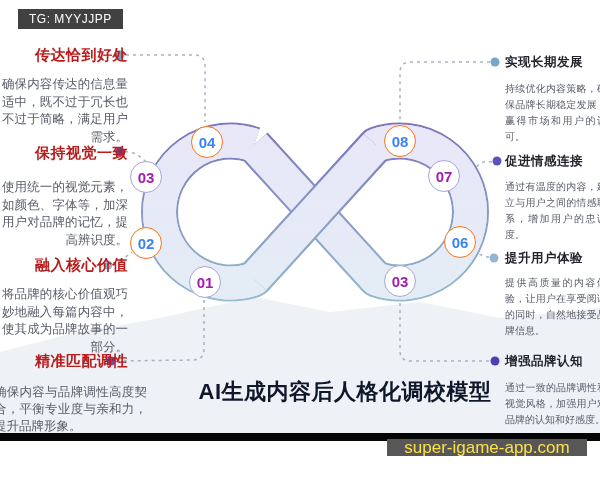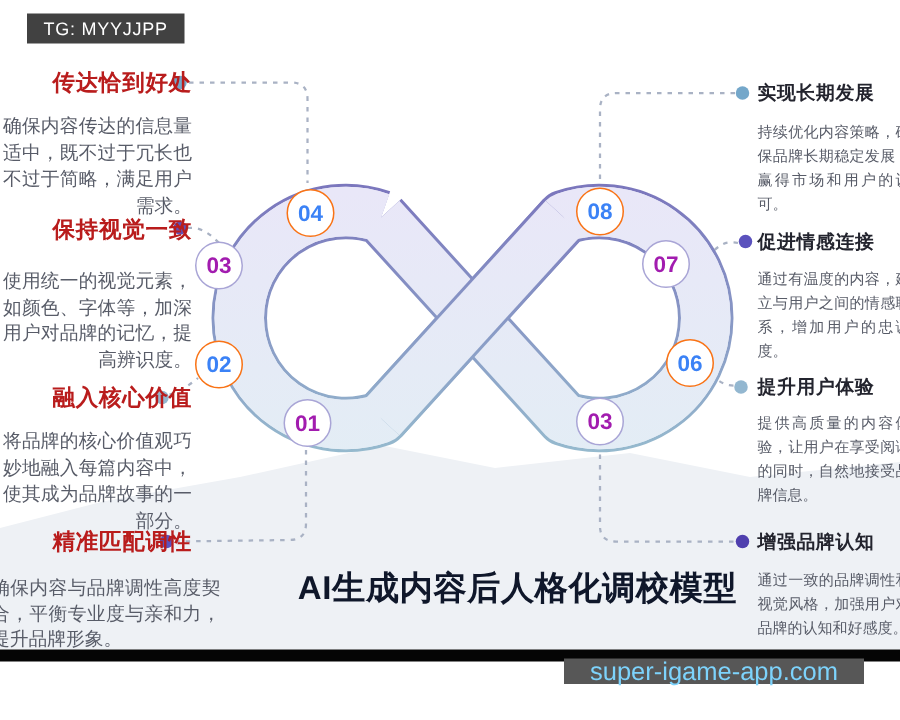--- a/index.html
+++ b/index.html
@@ -8,21 +8,21 @@
     background:#ffffff;
     font-family:"Liberation Sans","DejaVu Sans",sans-serif;
   }
   .abs{position:absolute;}
   
   .tg-badge{
     left:18px;top:9px;padding:3px 11px;background:#414141;color:#fff;
     font-size:12px;letter-spacing:0.5px;z-index:30;text-align:right;
   }
   .site-badge{
-    left:376px;top:439px;width:200px;height:17px;background:#575757;color:#7dd3fc;
+    left:387px;top:439px;width:200px;height:17px;background:#575757;color:#fde047;
     font-size:17px;display:flex;align-items:center;justify-content:center;z-index:30;
   }
   .black-bar{left:0;top:433px;width:600px;height:8px;background:#050505;z-index:25;}
   
   svg.diagram{left:0;top:0;z-index:5;}
   
   .l-title{
     left:0;width:128px;text-align:right;font-weight:bold;font-size:15px;
     color:#b91c1c;z-index:10;letter-spacing:0.5px;
   }

